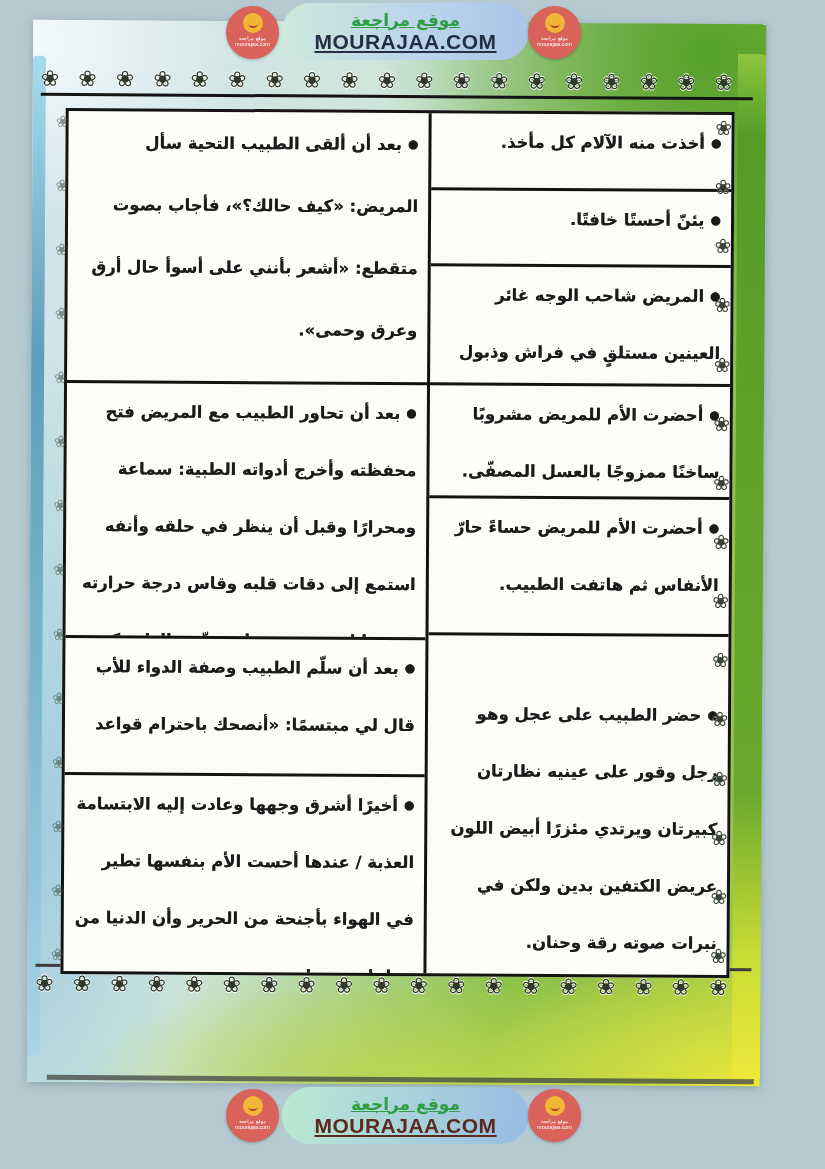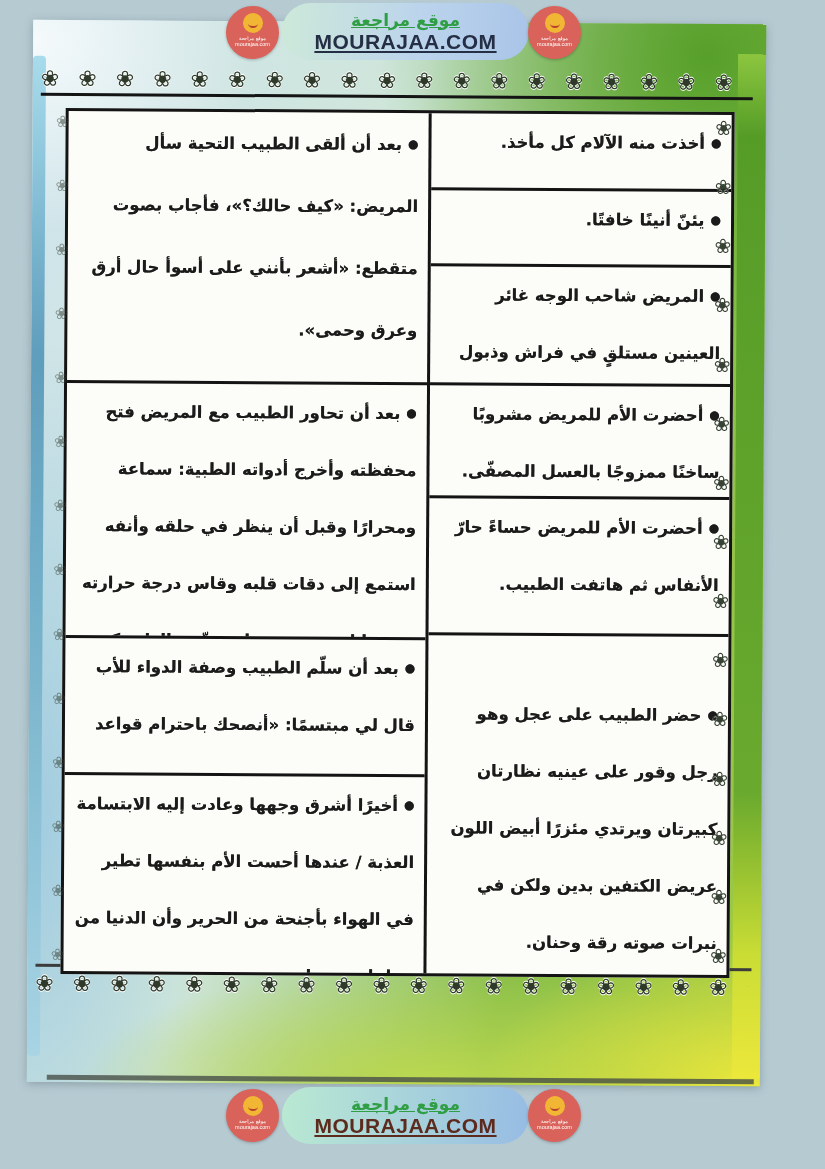--- a/index.html
+++ b/index.html
@@ -157,21 +157,21 @@
       <span>❀</span>
     </div>
 
   <div class="table-wrap">
 
     <div class="col col-right">
       <div class="cell" style="height:77px" dir="rtl">
         <span class="bullet">●</span><span>أخذت منه الآلام كل مأخذ.</span>
       </div>
       <div class="cell" style="height:76px" dir="rtl">
-        <span class="bullet">●</span><span>يئنّ أنينًا خافتًا.</span>
+        <span class="bullet">●</span><span>يئنّ أحستًا خافتًا.</span>
       </div>
       <div class="cell" style="height:119px" dir="rtl">
         <span class="bullet">●</span><span>المريض شاحب الوجه غائر العينين مستلقٍ في فراش وذبول وإعياء.</span>
       </div>
       <div class="cell" style="height:113px" dir="rtl">
         <span class="bullet">●</span><span>أحضرت الأم للمريض مشروبًا ساخنًا ممزوجًا بالعسل المصفّى.</span>
       </div>
       <div class="cell" style="height:137px" dir="rtl">
         <span class="bullet">●</span><span>أحضرت الأم للمريض حساءً حارّ الأنفاس ثم هاتفت الطبيب.</span>
       </div>

